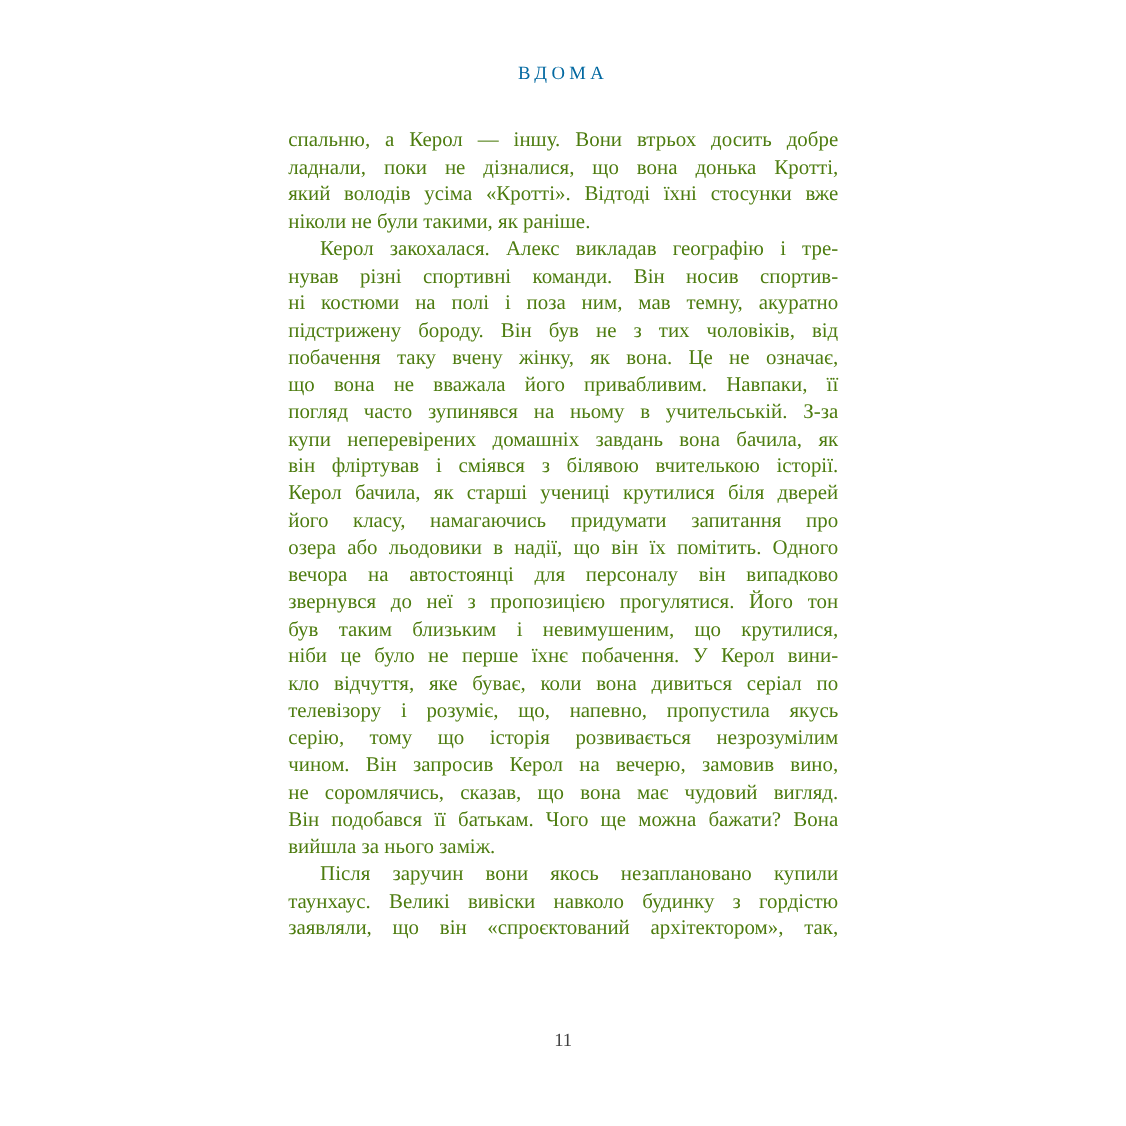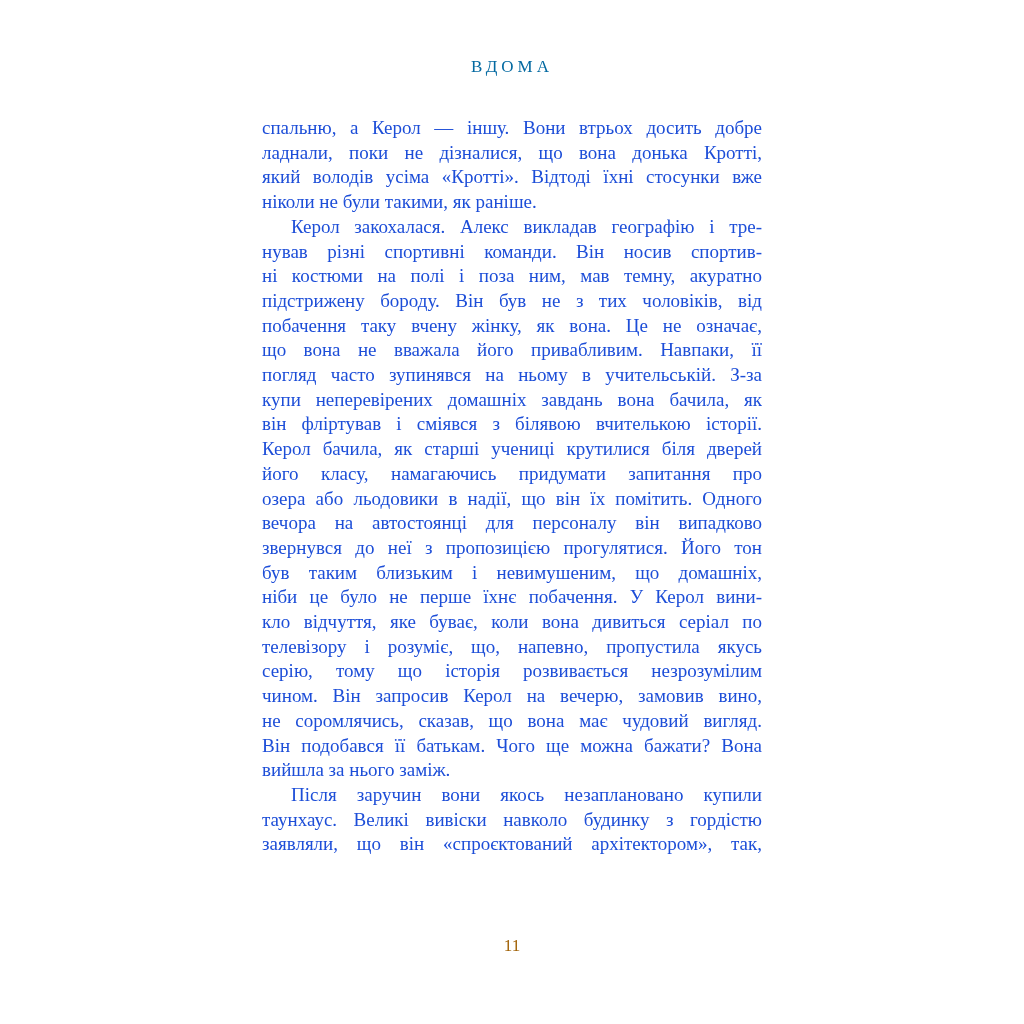--- a/index.html
+++ b/index.html
@@ -45,49 +45,49 @@
   .line.indent {
     text-indent: 29px;
   }
   .page-number {
     position: absolute;
     top: 936px;
     left: 0;
     width: 100%;
     text-align: center;
     font-size: 17px;
-    color: #a16207;
+    color: #404040;
   }
 </style>
 </head>
 <body>
 
 <div class="page" style="background: rgb(255, 255, 255);">
   <div class="running-header" style="color: #0369a1;">ВДОМА</div>
 
-  <div class="text-block" style="color: #1d4ed8;">
+  <div class="text-block" style="color: #4d7c0f;">
       <div class="line">спальню, а Керол — іншу. Вони втрьох досить добре</div>
       <div class="line">ладнали, поки не дізналися, що вона донька Кротті,</div>
       <div class="line">який володів усіма «Кротті». Відтоді їхні стосунки вже</div>
       <div class="line last">ніколи не були такими, як раніше.</div>
       <div class="line indent">Керол закохалася. Алекс викладав географію і тре-</div>
       <div class="line">нував різні спортивні команди. Він носив спортив-</div>
       <div class="line">ні костюми на полі і поза ним, мав темну, акуратно</div>
       <div class="line">підстрижену бороду. Він був не з тих чоловіків, від</div>
       <div class="line">побачення таку вчену жінку, як вона. Це не означає,</div>
       <div class="line">що вона не вважала його привабливим. Навпаки, її</div>
       <div class="line">погляд часто зупинявся на ньому в учительській. З-за</div>
       <div class="line">купи неперевірених домашніх завдань вона бачила, як</div>
       <div class="line">він фліртував і сміявся з білявою вчителькою історії.</div>
       <div class="line">Керол бачила, як старші учениці крутилися біля дверей</div>
       <div class="line">його класу, намагаючись придумати запитання про</div>
       <div class="line">озера або льодовики в надії, що він їх помітить. Одного</div>
       <div class="line">вечора на автостоянці для персоналу він випадково</div>
       <div class="line">звернувся до неї з пропозицією прогулятися. Його тон</div>
-      <div class="line">був таким близьким і невимушеним, що домашніх,</div>
+      <div class="line">був таким близьким і невимушеним, що крутилися,</div>
       <div class="line">ніби це було не перше їхнє побачення. У Керол вини-</div>
       <div class="line">кло відчуття, яке буває, коли вона дивиться серіал по</div>
       <div class="line">телевізору і розуміє, що, напевно, пропустила якусь</div>
       <div class="line">серію, тому що історія розвивається незрозумілим</div>
       <div class="line">чином. Він запросив Керол на вечерю, замовив вино,</div>
       <div class="line">не соромлячись, сказав, що вона має чудовий вигляд.</div>
       <div class="line">Він подобався її батькам. Чого ще можна бажати? Вона</div>
       <div class="line last">вийшла за нього заміж.</div>
       <div class="line indent">Після заручин вони якось незаплановано купили</div>
       <div class="line">таунхаус. Великі вивіски навколо будинку з гордістю</div>

